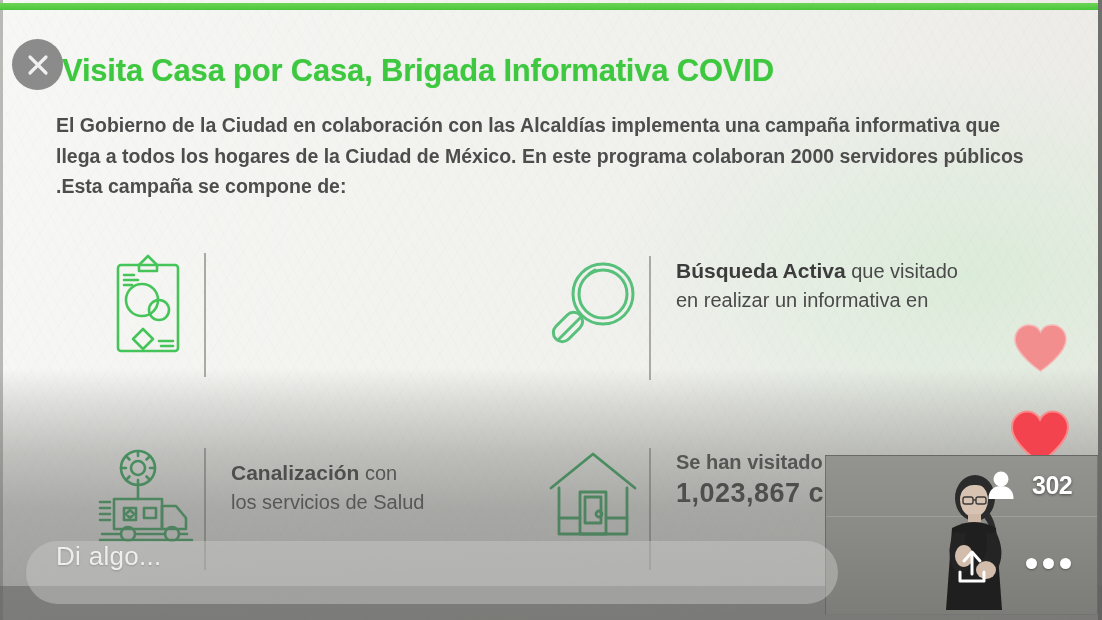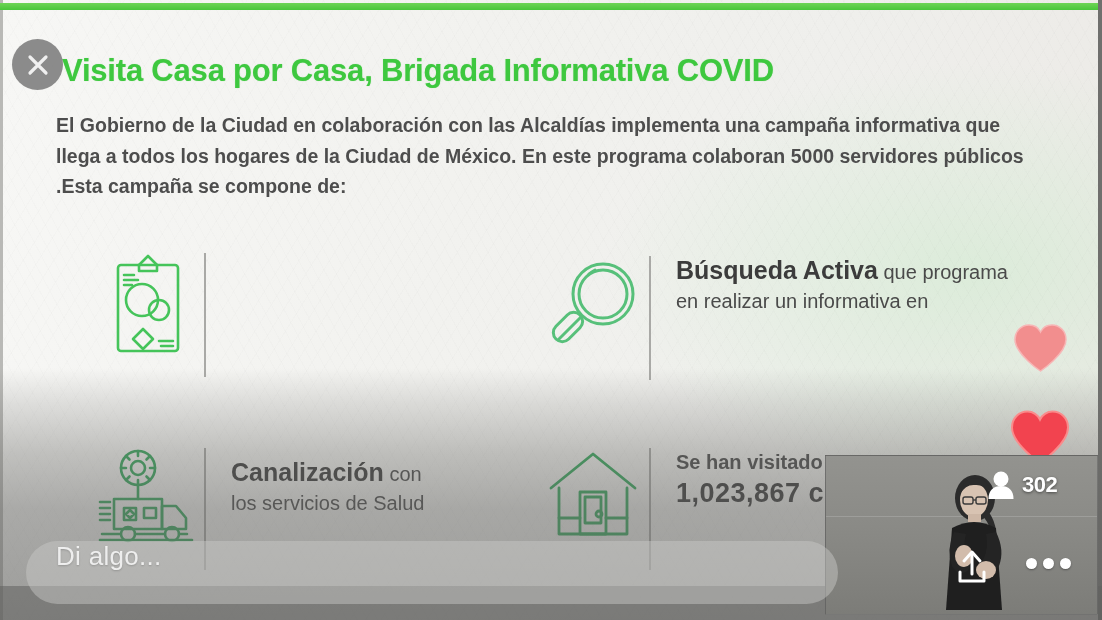--- a/index.html
+++ b/index.html
@@ -94,21 +94,21 @@
   }
   .feat-text {
     padding-left: 25px;
     font-size: 20px;
     line-height: 29px;
     color: #4a4a4a;
     font-weight: 500;
   }
   .feat-text .strong {
     font-weight: bold;
-    font-size: 25px;
+    font-size: 21px;
     color: #3c3c3c;
   }
 
   #feature-difusion   { left: 92px;  top: 253px; height: 130px; }
   #feature-busqueda   { left: 537px; top: 256px; height: 130px; }
   #feature-canalizacion { left: 92px; top: 448px; height: 130px; }
   #feature-visitas    { left: 537px; top: 448px; height: 130px; }
 
   #feature-difusion .feat-divider,
   #feature-busqueda .feat-divider { height: 124px; }
@@ -177,24 +177,24 @@
     position: absolute; left: 0; right: 0; top: 60px;
     height: 1px; background: rgba(255,255,255,0.16);
   }
   
   .person { position: absolute; left: 104px; top: 12px; }
 
   
   #viewer-count {
     position: absolute;
     left: 987px; top: 470px;
-    display: flex; align-items: center; gap: 7px;
+    display: flex; align-items: center; gap: 17px;
     color: #ffffff;
     font-weight: bold;
-    font-size: 22px;
+    font-size: 25px;
     text-shadow: 0 1px 3px rgba(0,0,0,0.5);
     line-height: 1;
   }
   #viewer-count .count-label { letter-spacing: -0.5px; }
 
   
   #share-button {
     position: absolute;
     left: 950px; top: 545px;
     width: 44px; height: 44px;
@@ -237,21 +237,21 @@
 
 <div id="stage">
 
   <div id="slide">
     <div class="slide-leftedge"></div>
     <div class="slide-topbar"></div>
     <div class="slide-rightedge"></div>
 
     <div class="headline">Visita Casa por Casa, Brigada Informativa COVID</div>
 
-    <div class="intro">El Gobierno de la Ciudad en colaboración con las Alcaldías implementa una campaña informativa que llega a todos los hogares de la Ciudad de México. En este programa colaboran 5000 servidores públicos .Esta campaña se compone de:</div>
+    <div class="intro">El Gobierno de la Ciudad en colaboración con las Alcaldías implementa una campaña informativa que llega a todos los hogares de la Ciudad de México. En este programa colaboran 2000 servidores públicos .Esta campaña se compone de:</div>
 
     <div class="feature" id="feature-difusion">
       <div class="feat-icon">
         <svg width="78" height="104" viewBox="0 0 78 104" fill="none" stroke="#45c45a" stroke-width="2.6" stroke-linejoin="round" stroke-linecap="round">
           <rect x="9" y="12" width="60" height="86" rx="3"></rect>
           <path d="M30 12 L39 3 L48 12"></path>
           <path d="M30 12 L30 18 L48 18 L48 12"></path>
           <path d="M15 22 h10 M15 27 h14 M15 32 h8"></path>
           <circle cx="33" cy="47" r="16"></circle>
           <circle cx="50" cy="57" r="10"></circle>
@@ -267,21 +267,21 @@
         <svg width="96" height="104" viewBox="0 0 96 104" fill="none" stroke="#57c07a" stroke-width="3" stroke-linecap="round">
           <circle cx="58" cy="38" r="30"></circle>
           <circle cx="58" cy="38" r="24"></circle>
           <path d="M44 18 a26 26 0 0 1 6 -4"></path>
           <path d="M36 61 L14 83" stroke-width="3"></path>
           <rect x="6" y="62" width="34" height="18" rx="9" transform="rotate(-45 23 71)"></rect>
         </svg>
       </div>
       <div class="feat-divider"></div>
       <div class="feat-text three-line">
-        <div><span class="strong">Búsqueda Activa</span><span> que programa</span></div>
+        <div><span class="strong">Búsqueda Activa</span><span> que visitado</span></div>
         <div>en realizar un informativa en</div>
       </div>
     </div>
 
     <div class="feature" id="feature-canalizacion">
       <div class="feat-icon">
         <svg width="108" height="104" viewBox="0 0 108 104" fill="none" stroke="#36a75c" stroke-width="2.6" stroke-linejoin="round" stroke-linecap="round">
           <circle cx="44" cy="20" r="17"></circle>
           <circle cx="44" cy="20" r="7"></circle>
           <path d="M44 3 v5 M44 32 v5 M27 20 h5 M56 20 h5

